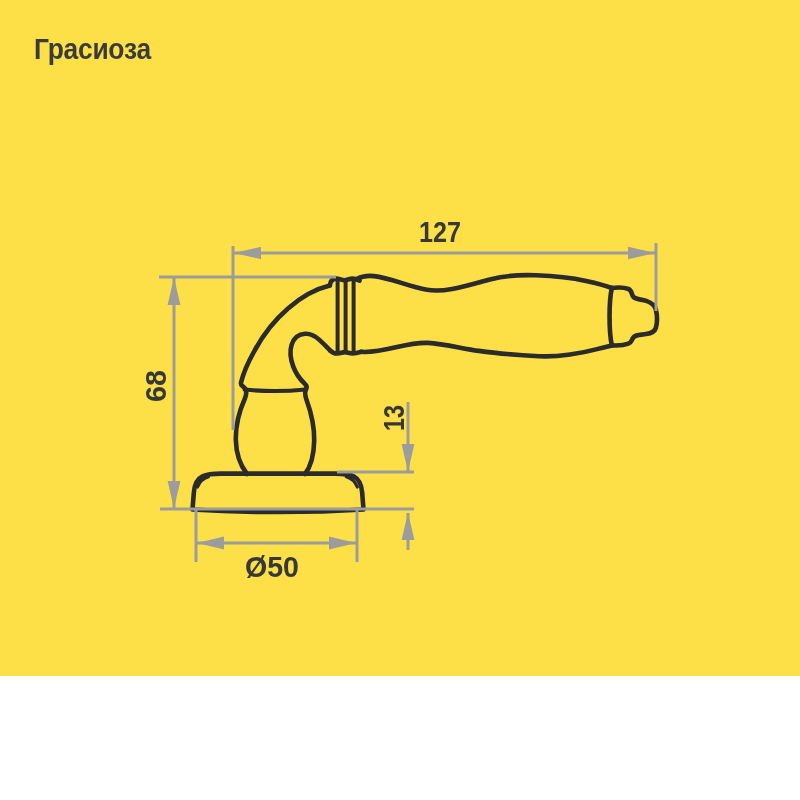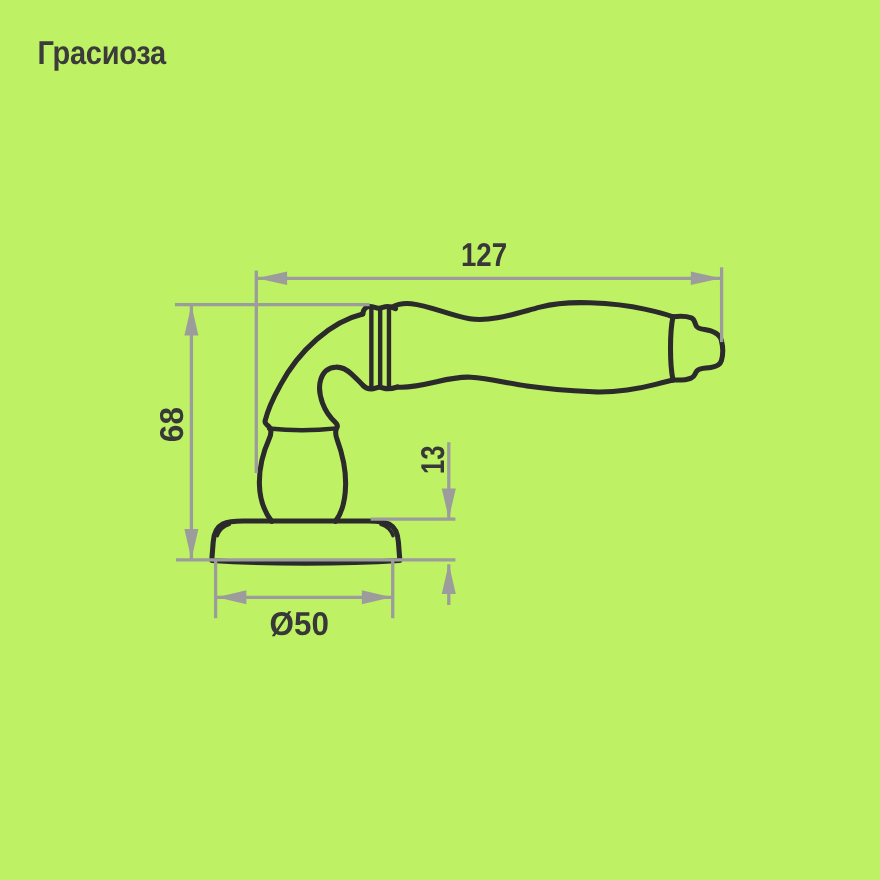--- a/index.html
+++ b/index.html
@@ -1,20 +1,20 @@
 <!DOCTYPE html>
 <html><head>
 <meta charset="utf-8">
 <style>
   html,body{margin:0;padding:0;}
   body{background:#ffffff;font-family:"Liberation Sans",sans-serif;}
   .canvas{
     position:relative;
-    width:800px;height:800px;
-    background:#bef264;
+    width:800px;height:676px;
+    background:#fde047;
     overflow:hidden;
   }
   .product-title{
     position:absolute;
     left:34px;top:32px;
     font-size:30px;
     font-weight:bold;
     color:#3b3b3b;
     letter-spacing:-0.3px;
     transform:scaleX(0.88);

